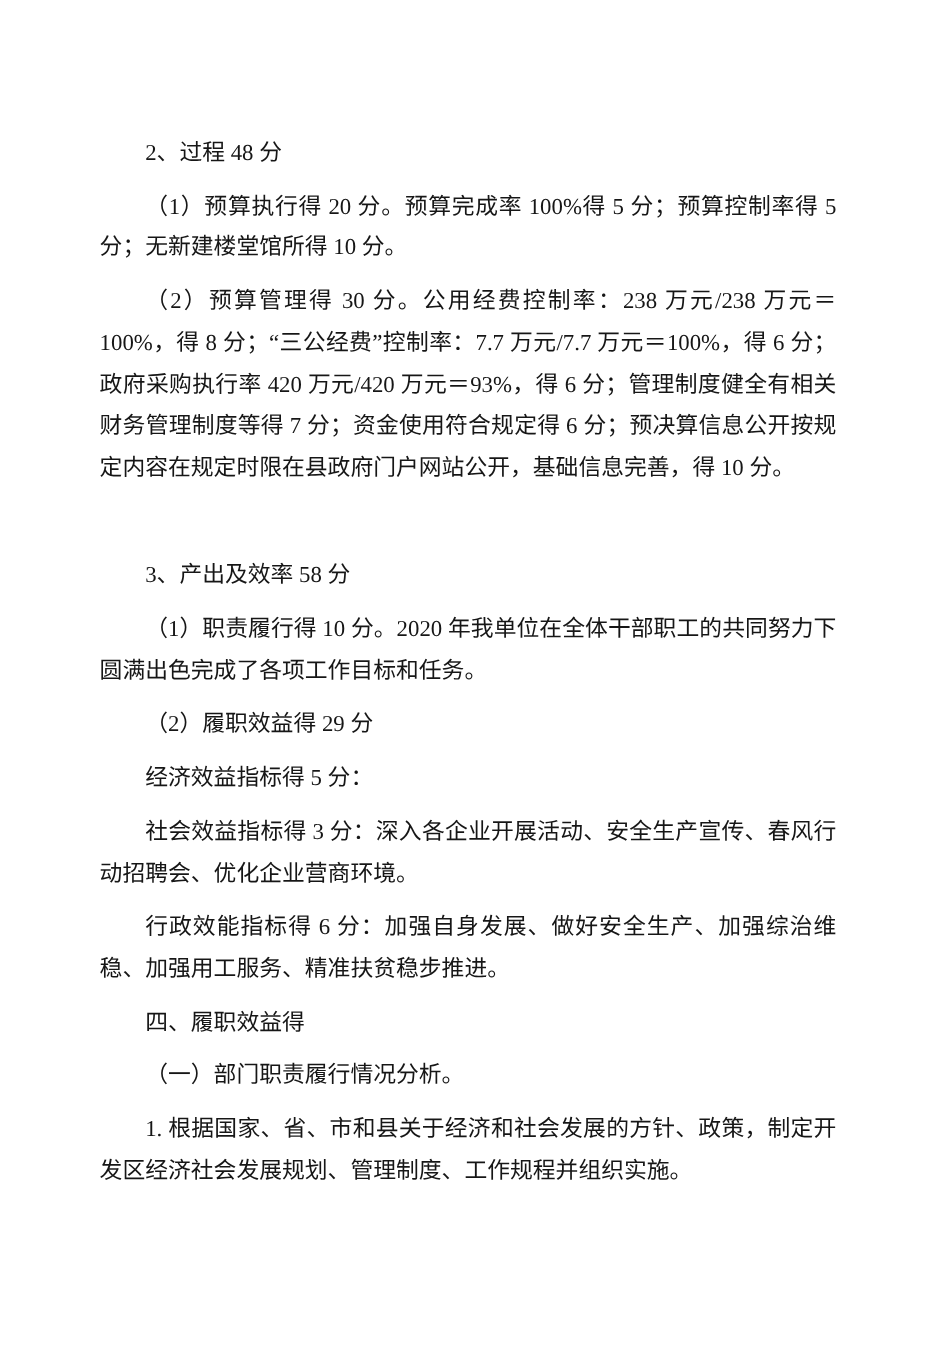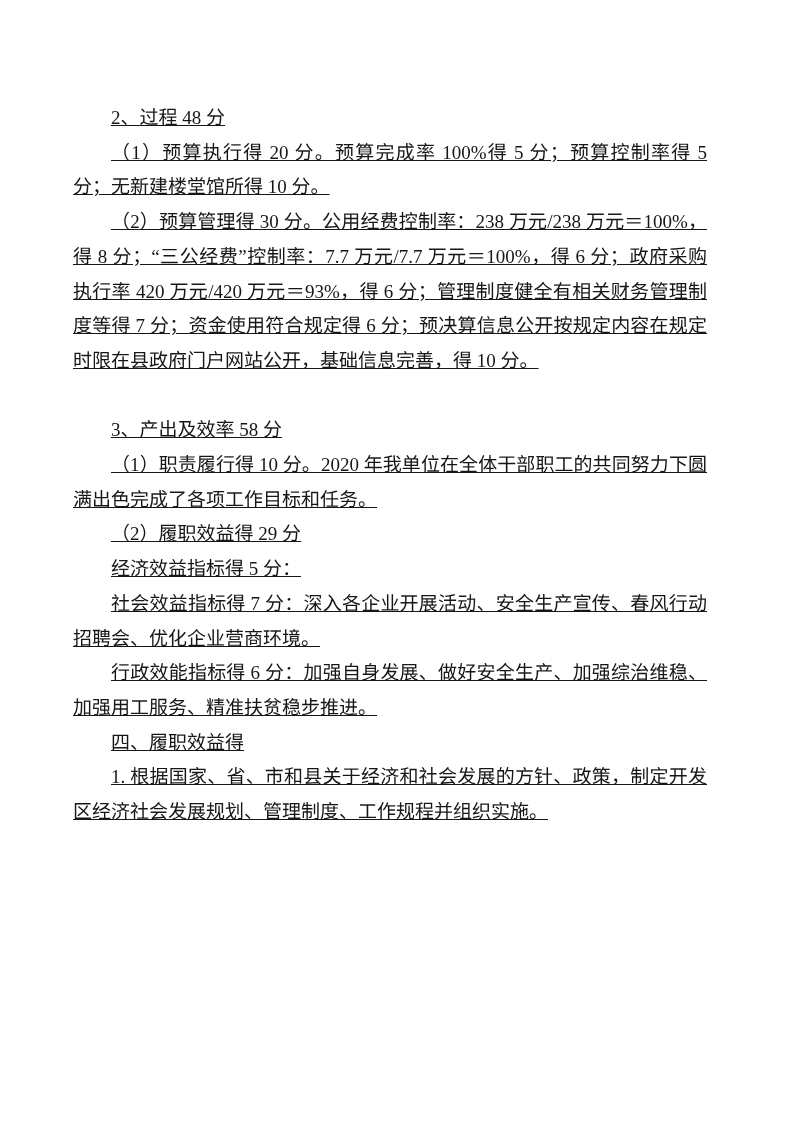--- a/index.html
+++ b/index.html
@@ -21,42 +21,42 @@
     left: 73px;
     width: 634px;
     color: #161616;
     font-size: 19px;
     line-height: 34.7px;
     text-align: justify;
     line-break: strict;
     letter-spacing: 0;
   }
   .content p {
-    margin: 0;
+    margin: 10px;
     padding: 0;
     text-indent: 2em;
-    text-decoration: underline;
   }
   .blank-line {
     height: 34.7px;
   }
 </style>
 </head>
 <body>
 
 <div class="page">
   <div class="content">
     <p>2、过程 48 分</p>
     <p>（1）预算执行得 20 分。预算完成率 100%得 5 分；预算控制率得 5 分；无新建楼堂馆所得 10 分。</p>
     <p>（2）预算管理得 30 分。公用经费控制率：238 万元/238 万元＝100%，得 8 分；“三公经费”控制率：7.7 万元/7.7 万元＝100%，得 6 分；政府采购执行率 420 万元/420 万元＝93%，得 6 分；管理制度健全有相关财务管理制度等得 7 分；资金使用符合规定得 6 分；预决算信息公开按规定内容在规定时限在县政府门户网站公开，基础信息完善，得 10 分。</p>
 
     <div class="blank-line"></div>
 
     <p>3、产出及效率 58 分</p>
     <p>（1）职责履行得 10 分。2020 年我单位在全体干部职工的共同努力下圆满出色完成了各项工作目标和任务。</p>
     <p>（2）履职效益得 29 分</p>
     <p>经济效益指标得 5 分：</p>
-    <p>社会效益指标得 7 分：深入各企业开展活动、安全生产宣传、春风行动招聘会、优化企业营商环境。</p>
+    <p>社会效益指标得 3 分：深入各企业开展活动、安全生产宣传、春风行动招聘会、优化企业营商环境。</p>
     <p>行政效能指标得 6 分：加强自身发展、做好安全生产、加强综治维稳、加强用工服务、精准扶贫稳步推进。</p>
     <p>四、履职效益得</p>
+    <p>（一）部门职责履行情况分析。</p>
     <p>1. 根据国家、省、市和县关于经济和社会发展的方针、政策，制定开发区经济社会发展规划、管理制度、工作规程并组织实施。</p>
   </div>
 </div>
 
 </body></html>

